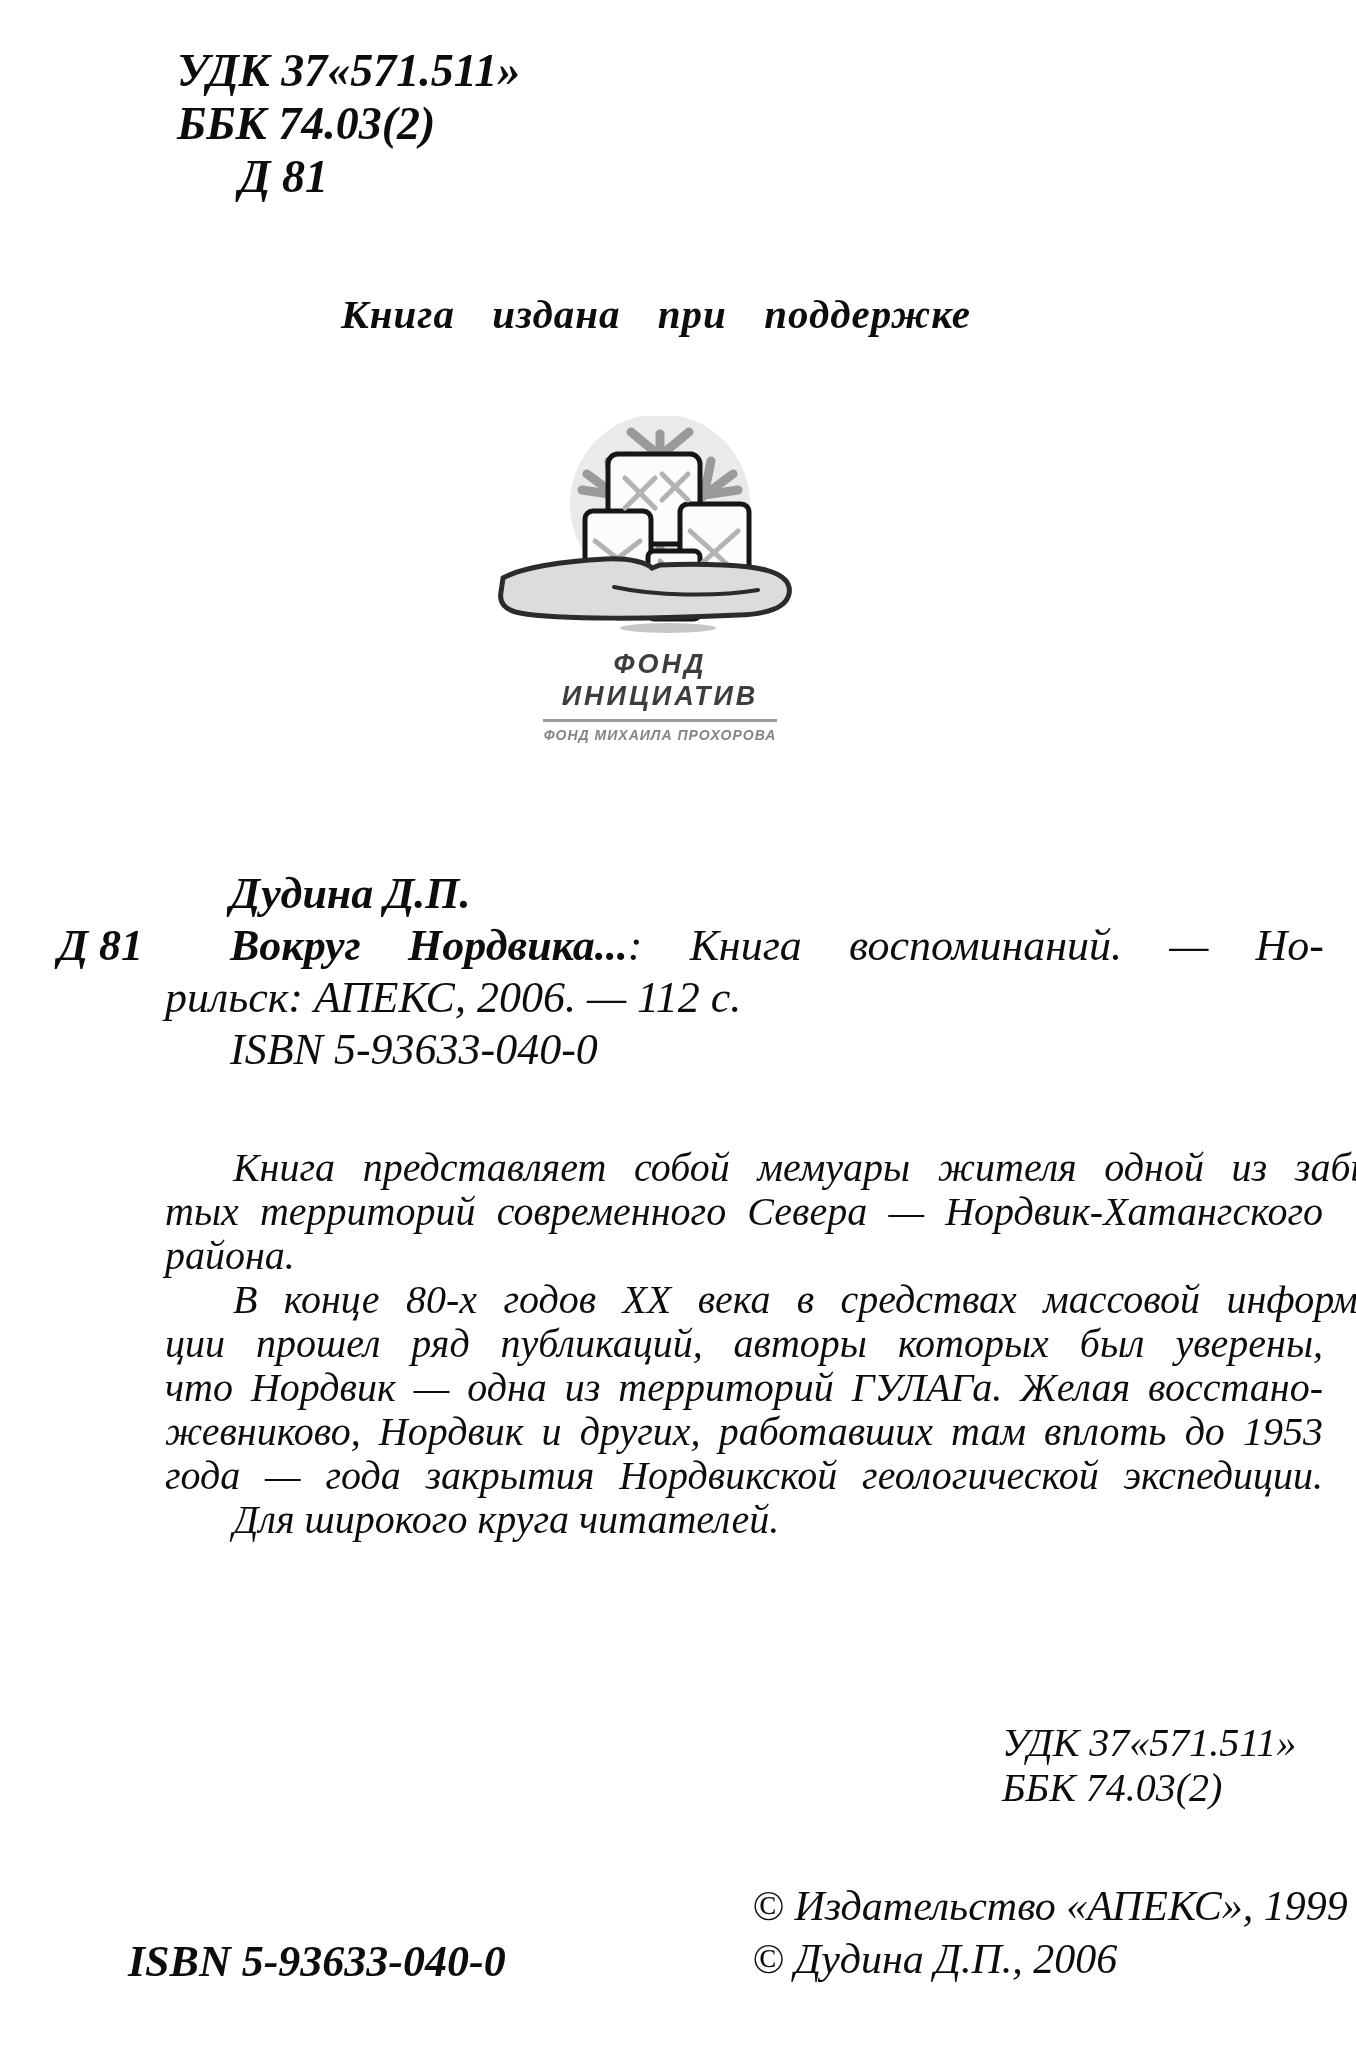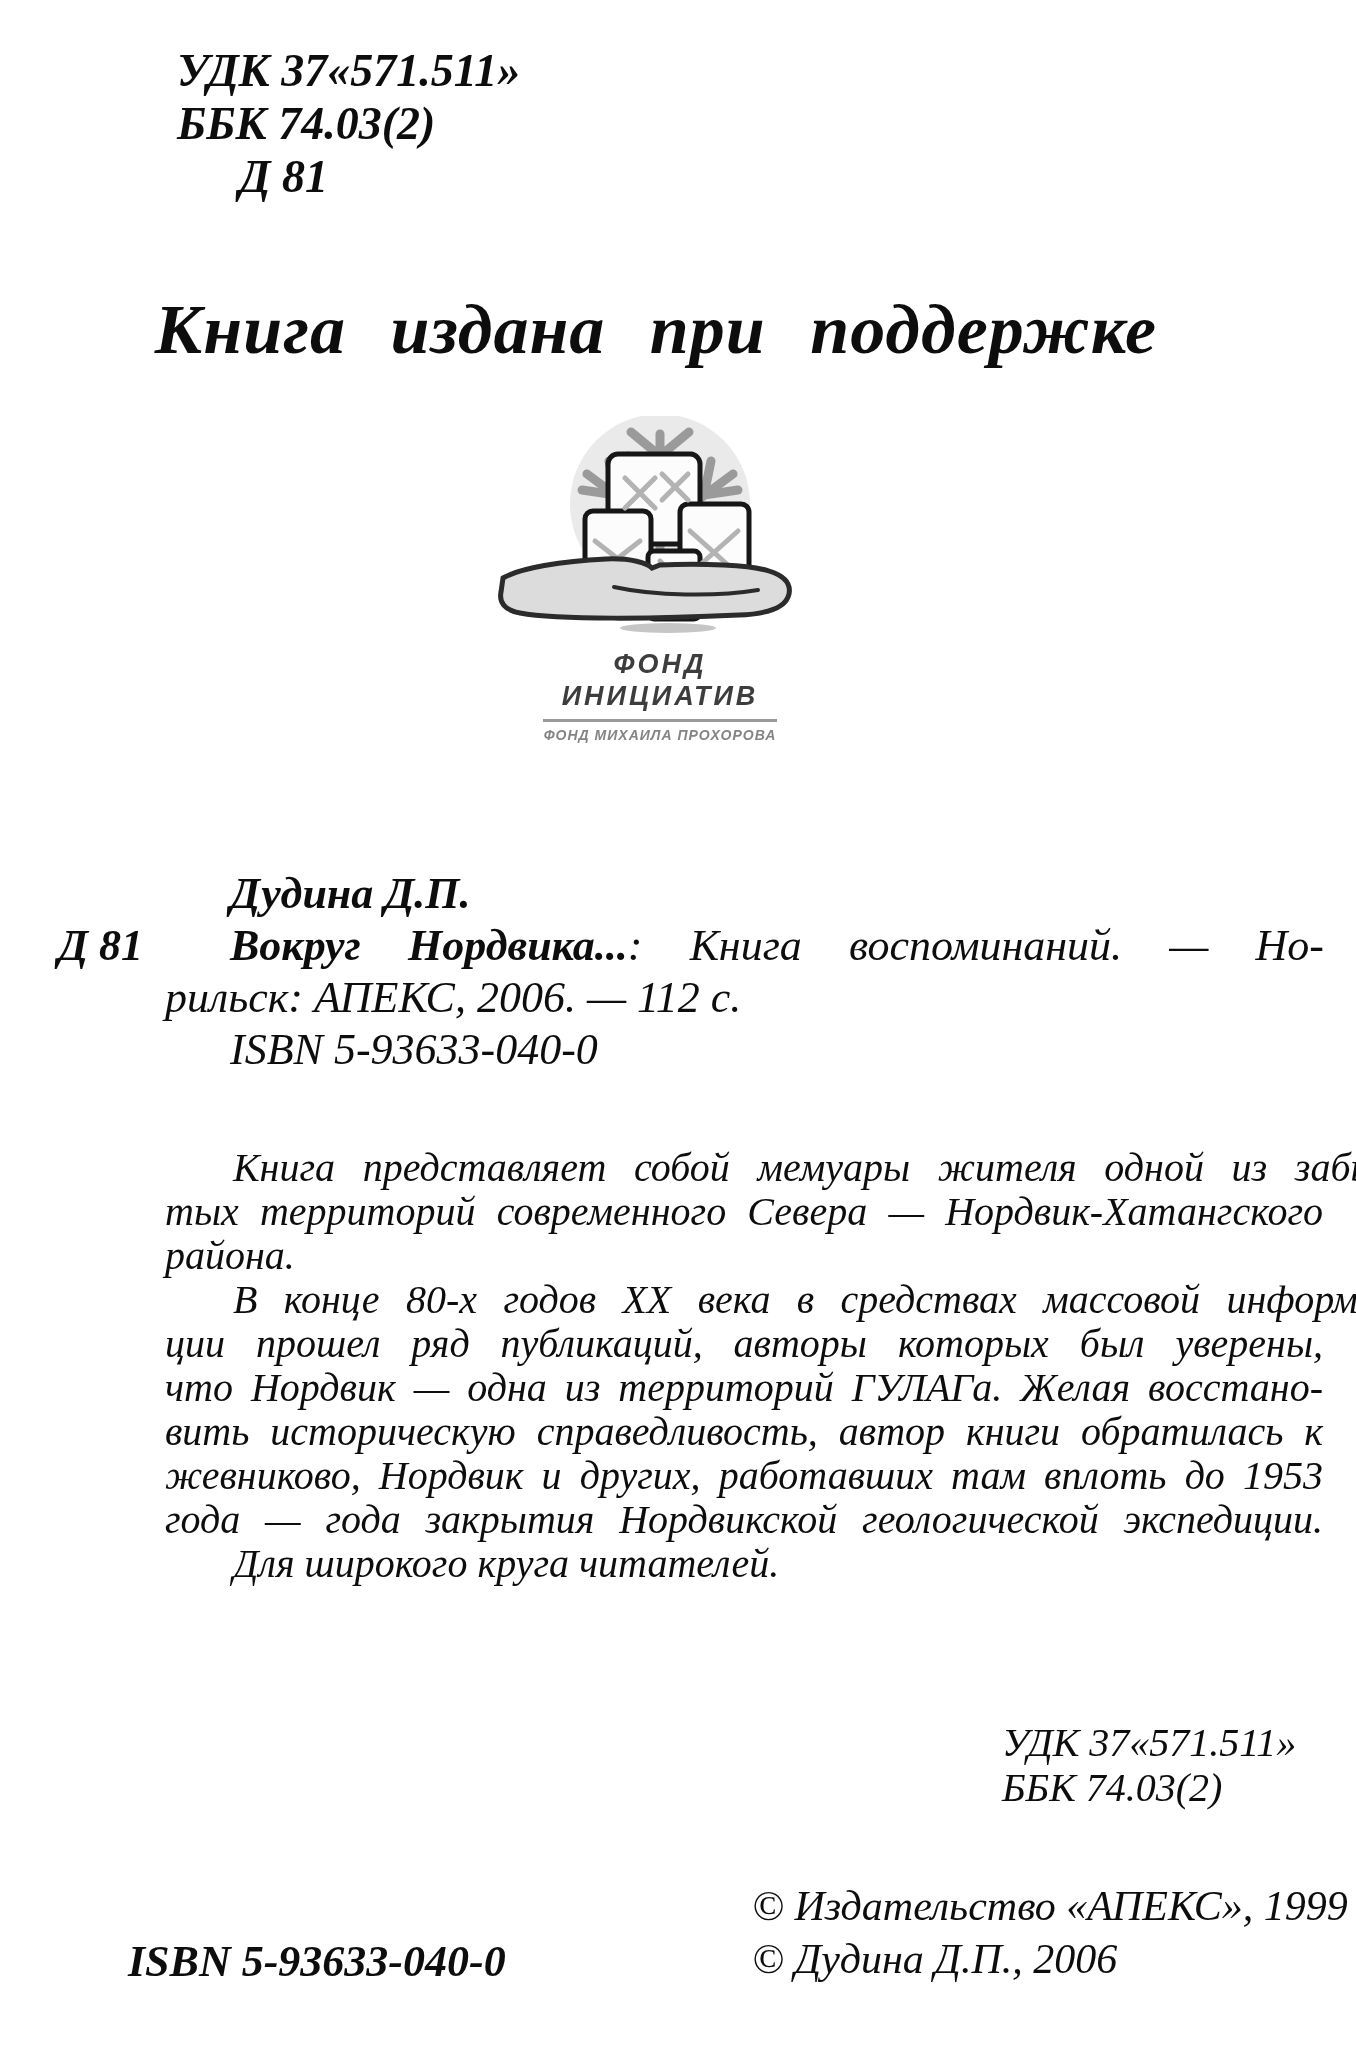--- a/index.html
+++ b/index.html
@@ -8,21 +8,21 @@
     color:#0d0d0d;font-family:"Liberation Serif", serif;
     -webkit-font-smoothing:antialiased;overflow:hidden;
   }
   .abs{position:absolute;font-style:italic;}
   .b{font-weight:700;}
   
   .top-codes{left:177px;top:44px;font-size:46px;font-weight:700;line-height:53px;}
   .top-codes .code-line3{margin-left:62px;}
   
   .heading{left:0;right:44px;top:290px;text-align:center;
-    font-size:70px;font-weight:700;font-style:italic;
+    font-size:41px;font-weight:700;font-style:italic;
     letter-spacing:1px;word-spacing:26px;}
   
   .logo-graphic{left:490px;top:416px;width:340px;height:234px;}
   .logo-text{left:0;right:36px;top:648px;text-align:center;
     font-family:"Liberation Sans", sans-serif;color:#3d3d3d;}
   .logo-text .big{font-size:27px;font-weight:700;line-height:32px;letter-spacing:3px;}
   .logo-divider{width:234px;height:3px;background:#9a9a9a;margin:7px auto 5px auto;}
   .logo-sub{font-size:14px;font-weight:700;letter-spacing:1px;color:#848484;}
   
   .bib{font-size:44px;line-height:52px;}
@@ -113,21 +113,20 @@
 <div class="abs bib bib-line2">рильск: АПЕКС, 2006. — 112 с.</div>
 <div class="abs bib bib-isbn">ISBN 5-93633-040-0</div>
 
 <div class="abs annotation">
   <div class="ln indent jl">Книга представляет собой мемуары жителя одной из забы-</div>
   <div class="ln jl">тых территорий современного Севера — Нордвик-Хатангского</div>
   <div class="ln">района.</div>
   <div class="ln indent jl">В конце 80-х годов XX века в средствах массовой информа-</div>
   <div class="ln jl">ции прошел ряд публикаций, авторы которых был уверены,</div>
   <div class="ln jl">что Нордвик — одна из территорий ГУЛАГа. Желая восстано-</div>
-  <div class="ln jl">вить историческую справедливость, автор книги обратилась к</div>
   <div class="ln jl">жевниково, Нордвик и других, работавших там вплоть до 1953</div>
   <div class="ln jl">года — года закрытия Нордвикской геологической экспедиции.</div>
   <div class="ln indent">Для широкого круга читателей.</div>
 </div>
 
 <div class="abs bottom-codes">
   <div>УДК 37«571.511»</div>
   <div>ББК 74.03(2)</div>
 </div>
 

